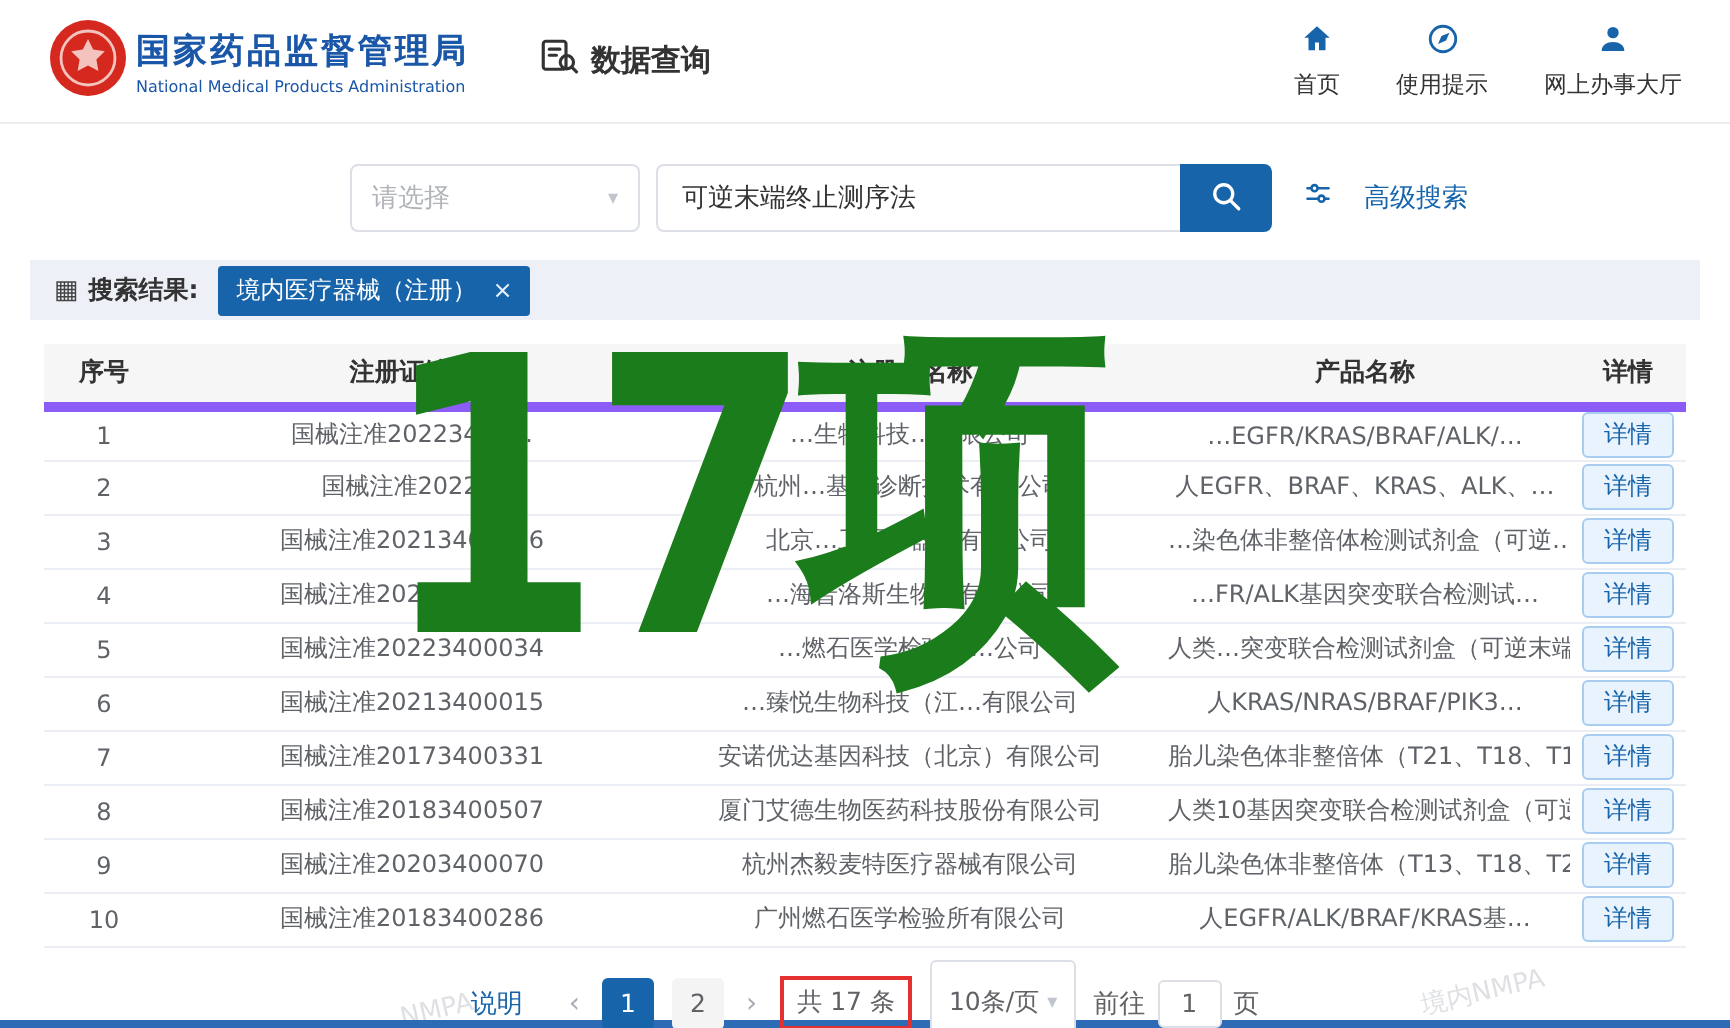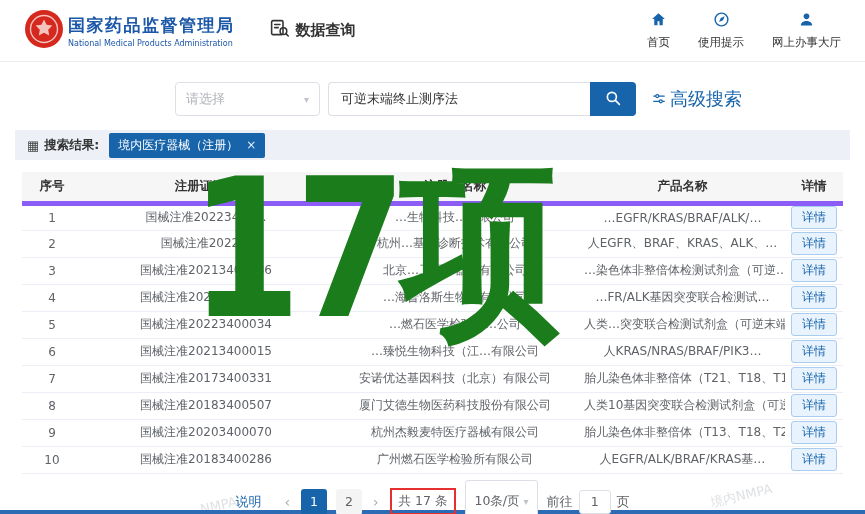--- a/index.html
+++ b/index.html
@@ -17,21 +17,21 @@
   .topnav { margin-left:auto; display:flex; gap:28px; }
   .nav-item { display:flex; flex-direction:column; align-items:center; gap:3px; cursor:pointer; }
   .nav-label { font-size:11.5px; color:#333; white-space:nowrap; }
 
   
   .search-row { display:flex; align-items:center; margin:20px 0 0 175px; height:34px; }
   .select-box { width:145px; height:34px; border:1px solid #dcdfe6; border-radius:4px; display:flex; align-items:center; justify-content:space-between; padding:0 10px; color:#b0b3b8; font-size:13px; cursor:pointer; background:#fff; }
   .caret { color:#c0c4cc; font-size:10px; }
   .query-input { width:262px; height:34px; border:1px solid #dcdfe6; border-right:none; border-radius:4px 0 0 4px; margin-left:8px; padding:0 12px; font-size:13px; color:#333; outline:none; font-family:Liberation Serif, serif; }
   .search-btn { width:46px; height:34px; background:#1764ab; border:none; border-radius:0 4px 4px 0; display:flex; align-items:center; justify-content:center; cursor:pointer; }
-  .advanced { display:flex; align-items:center; gap:4px; margin-left:16px; color:#1764ab; font-size:18px; cursor:pointer; text-decoration:none; }
+  .advanced { display:flex; align-items:center; gap:16px; margin-left:16px; color:#1764ab; font-size:13px; cursor:pointer; text-decoration:none; }
 
   
   .results-bar { margin:14px 15px 0; background:#edf1f7; height:30px; display:flex; align-items:center; padding:0 12px; font-size:12.5px; color:#333; }
   .grid-icon { margin-right:5px; font-size:13px; color:#444; }
   .results-label { font-weight:bold; }
   .tag { margin-left:10px; background:#1764ab; color:#fff; font-size:12px; padding:4px 9px; border-radius:2px; display:flex; align-items:center; gap:8px; }
   .tag-close { cursor:pointer; opacity:.9; }
 
   
   .table-wrap { margin:12px 22px 0; position:relative; }

